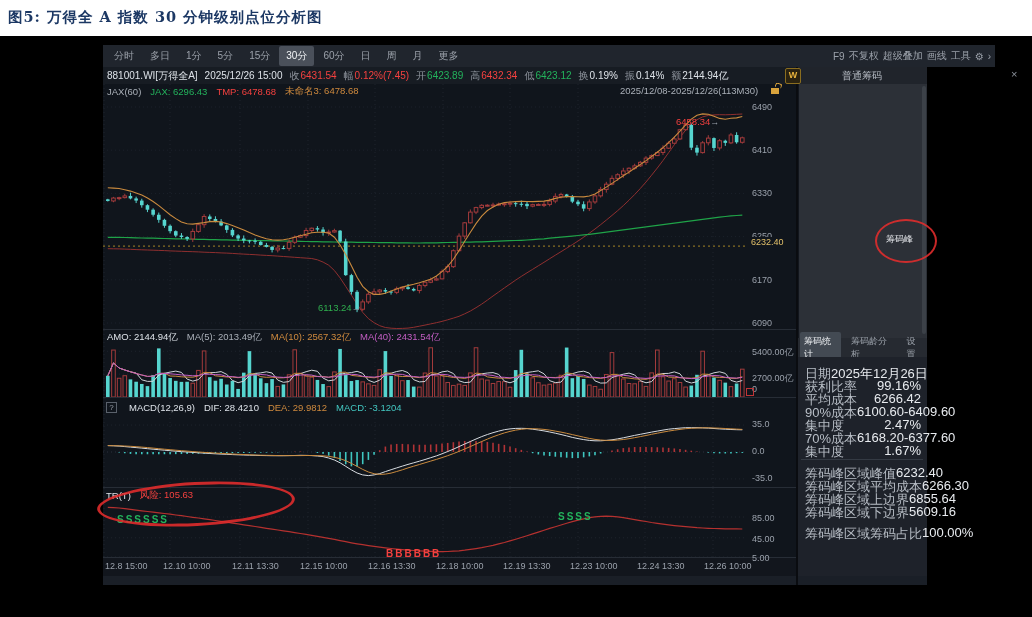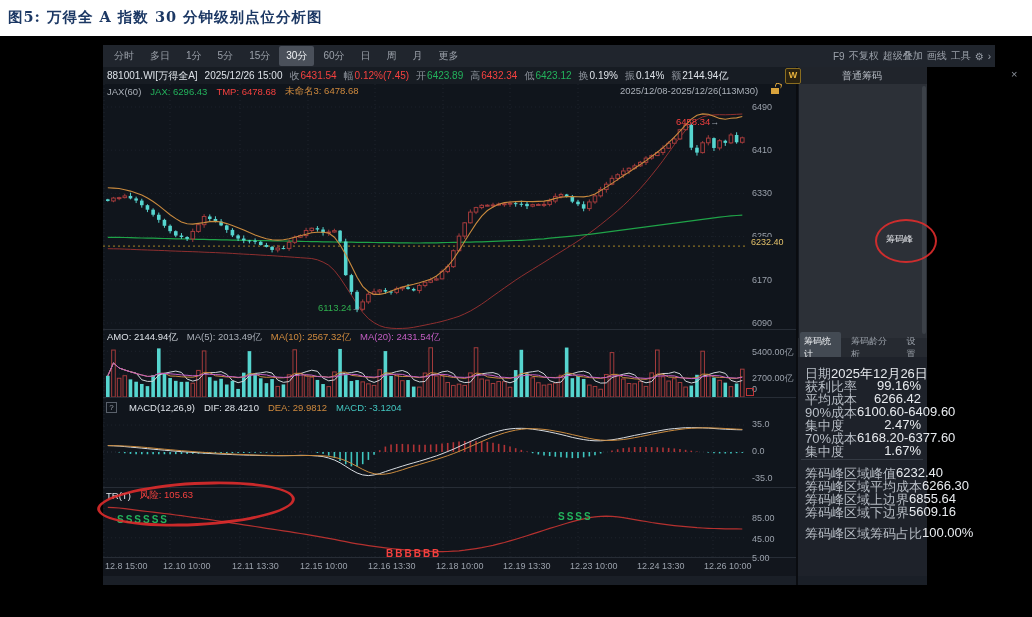--- a/index.html
+++ b/index.html
@@ -827,21 +827,21 @@
     <div class="axlab" style="left:649px;top:143px;">6330</div>
     <div class="axlab" style="left:649px;top:186px;">6250</div>
     <div class="axlab" style="left:649px;top:230px;">6170</div>
     <div class="axlab" style="left:649px;top:273px;">6090</div>
     <div class="pricemark" style="left:648px;top:192px;">6232.40</div>
 
     <div class="phead" style="left:4px;top:286px;">
       <span class="c-white">AMO: 2144.94亿</span>
       <span class="c-gray">MA(5): 2013.49亿</span>
       <span class="c-org">MA(10): 2567.32亿</span>
-      <span class="c-mag">MA(20): 2431.54亿</span>
+      <span class="c-mag">MA(40): 2431.54亿</span>
     </div>
     <div class="axlab" style="left:649px;top:301px;">5400.00亿</div>
     <div class="axlab" style="left:649px;top:327px;">2700.00亿</div>
     <div class="axlab" style="left:649px;top:339px;">0</div>
     <div class="redsq" style="left:643px;top:343px;"></div>
 
     <div class="phead" style="left:3px;top:357px;">
       <span class="qbox">?</span>
       <span class="c-white">MACD(12,26,9)</span>
       <span class="c-white">DIF: 28.4210</span>

